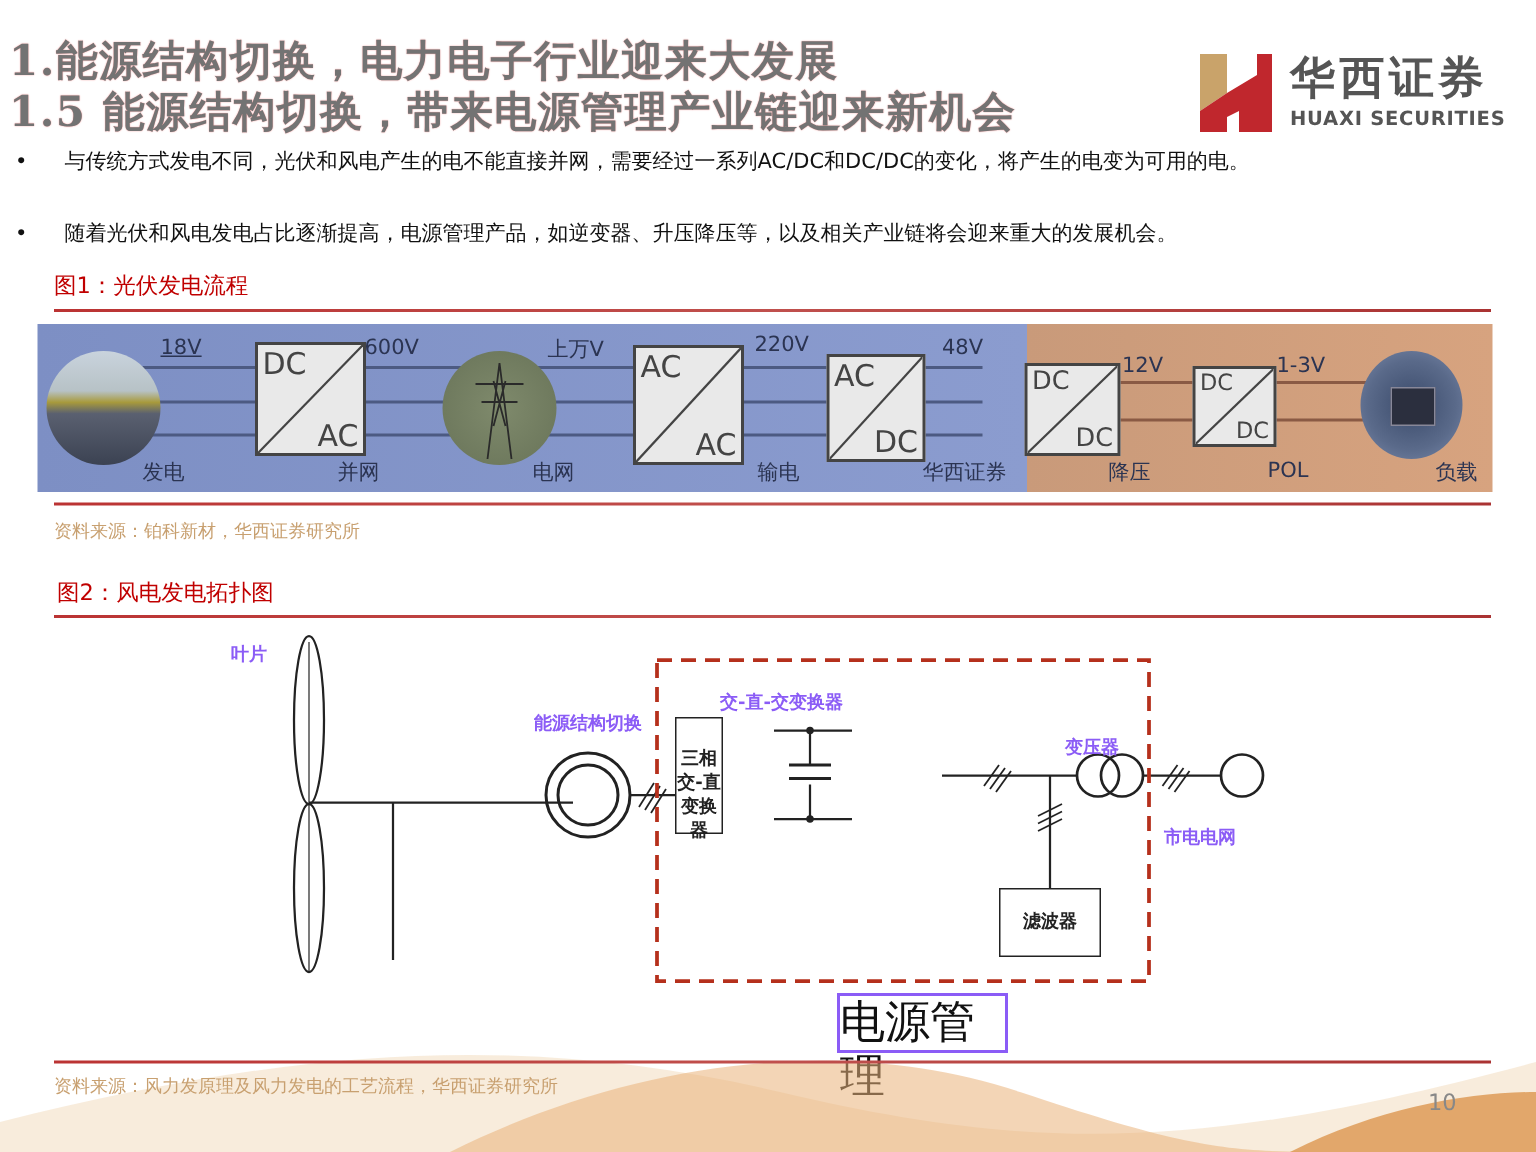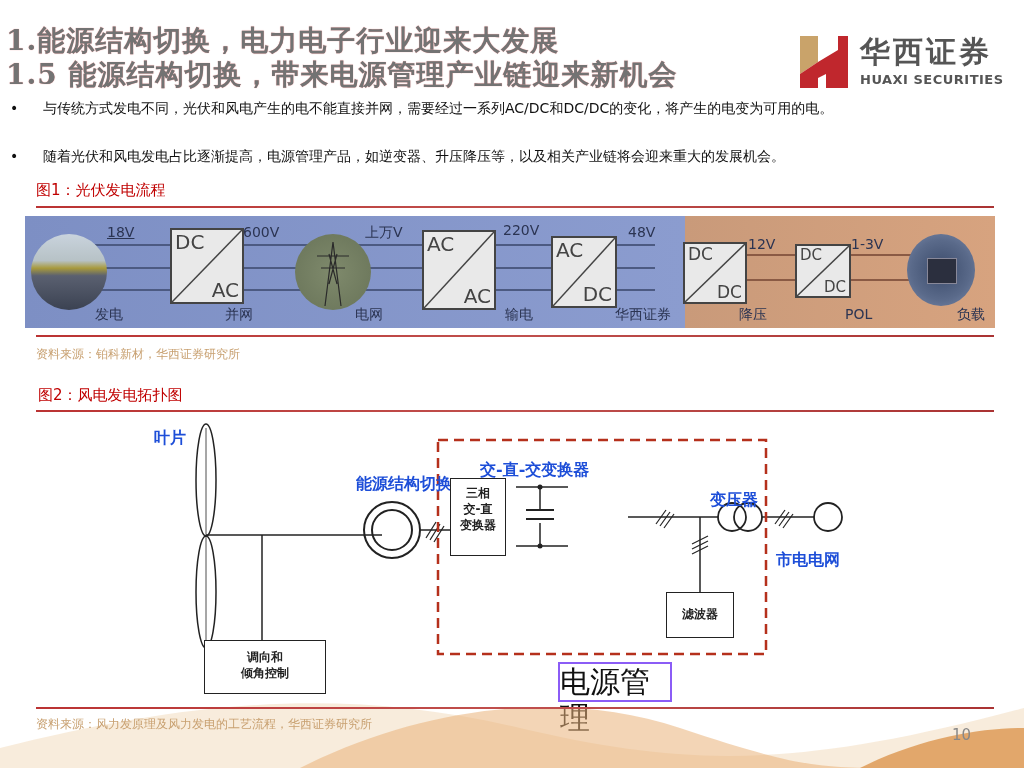--- a/index.html
+++ b/index.html
@@ -14,21 +14,21 @@
   .source { font-size:12px; color:#c8a070; white-space:nowrap; }
   .flow { background:linear-gradient(to right,#7d8fc4 0%,#8b9ccf 68%,#c99a7a 68%,#d7a37f 100%); overflow:hidden; }
   .vlabel { font-size:14px; color:#2b3452; position:absolute; white-space:nowrap; }
   .slabel { font-size:14px; color:#2b3452; position:absolute; white-space:nowrap; }
   .line { position:absolute; height:2px; background:#4c5a82; }
   .conv { position:absolute; background:#e9e9e9; border:2px solid #444; overflow:hidden; }
   .conv svg { position:absolute; left:0; top:0; }
   .conv .t1 { position:absolute; left:3px; top:0; font-size:20px; color:#444; }
   .conv .t2 { position:absolute; right:3px; bottom:0; font-size:20px; color:#444; }
   .circle { position:absolute; border-radius:50%; overflow:hidden; }
-  .diag-text { position:absolute; font-size:16px; font-weight:bold; color:#1d4ed8; white-space:nowrap; }
+  .diag-text { position:absolute; font-size:12px; font-weight:bold; color:#8b5cf6; white-space:nowrap; }
   .dbox { position:absolute; border:1.5px solid #222; background:#fff; text-align:center; font-size:12px; font-weight:bold; color:#222; line-height:16px; }
   .pm-box { position:absolute; border:2px solid #8b5cf6; background:#fff; font-size:30px; color:#111; text-align:left; }
   .page-num { font-size:15px; color:#888; }
 </style>
 </head>
 <body>
 
 <div class="abs title" style="left:6px; top:22px;">1.能源结构切换，电力电子行业迎来大发展</div>
 <div class="abs title" style="left:6px; top:56px;">1.5 能源结构切换，带来电源管理产业链迎来新机会</div>
 
@@ -179,31 +179,27 @@
 
     <rect x="318" y="22" width="328" height="214" fill="none" stroke="#b5301c" stroke-width="2.5" stroke-dasharray="10,6"></rect>
   </svg>
 
   <span class="diag-text" style="left:34px; top:10px;">叶片</span>
   <span class="diag-text" style="left:236px; top:56px;">能源结构切换</span>
   <span class="diag-text" style="left:360px; top:42px;">交-直-交变换器</span>
   <span class="diag-text" style="left:590px; top:72px;">变压器</span>
   <span class="diag-text" style="left:656px; top:132px;">市电电网</span>
 
-  <div class="dbox" style="left:330px; top:60px; width:56px; height:78px; padding-top:6px; box-sizing:border-box;">
+  <div class="dbox" style="left:330px; top:60px; width:32px; height:78px; padding-top:18px; box-sizing:border-box;">
     <div>三相</div>
     <div>交-直</div>
     <div>变换器</div>
   </div>
   <div class="dbox" style="left:546px; top:174px; width:66px; height:44px; line-height:42px;">
     <span>滤波器</span>
-  </div>
-  <div class="dbox" style="left:84px; top:222px; width:122px; height:54px; padding-top:8px; box-sizing:border-box;">
-    <div>调向和</div>
-    <div>倾角控制</div>
   </div>
 
   <div class="pm-box" style="left:438px; top:244px; width:110px; height:36px; line-height:36px;">电源管理</div>
 </div>
 
 <svg width="1024" height="80" viewBox="0 0 1024 80" style="position:absolute; left:0; top:688px;">
   <path d="M0 60 C200 10, 350 0, 520 40 S800 80, 1024 20 L1024 80 L0 80 Z" fill="#f3dcc0" opacity="0.55"></path>
   <path d="M300 80 C420 20, 560 0, 680 40 S820 80, 900 80 Z" fill="#e9b37a" opacity="0.55"></path>
   <path d="M860 80 C920 50, 980 40, 1024 40 L1024 80 Z" fill="#d98a3a" opacity="0.7"></path>
 </svg>

